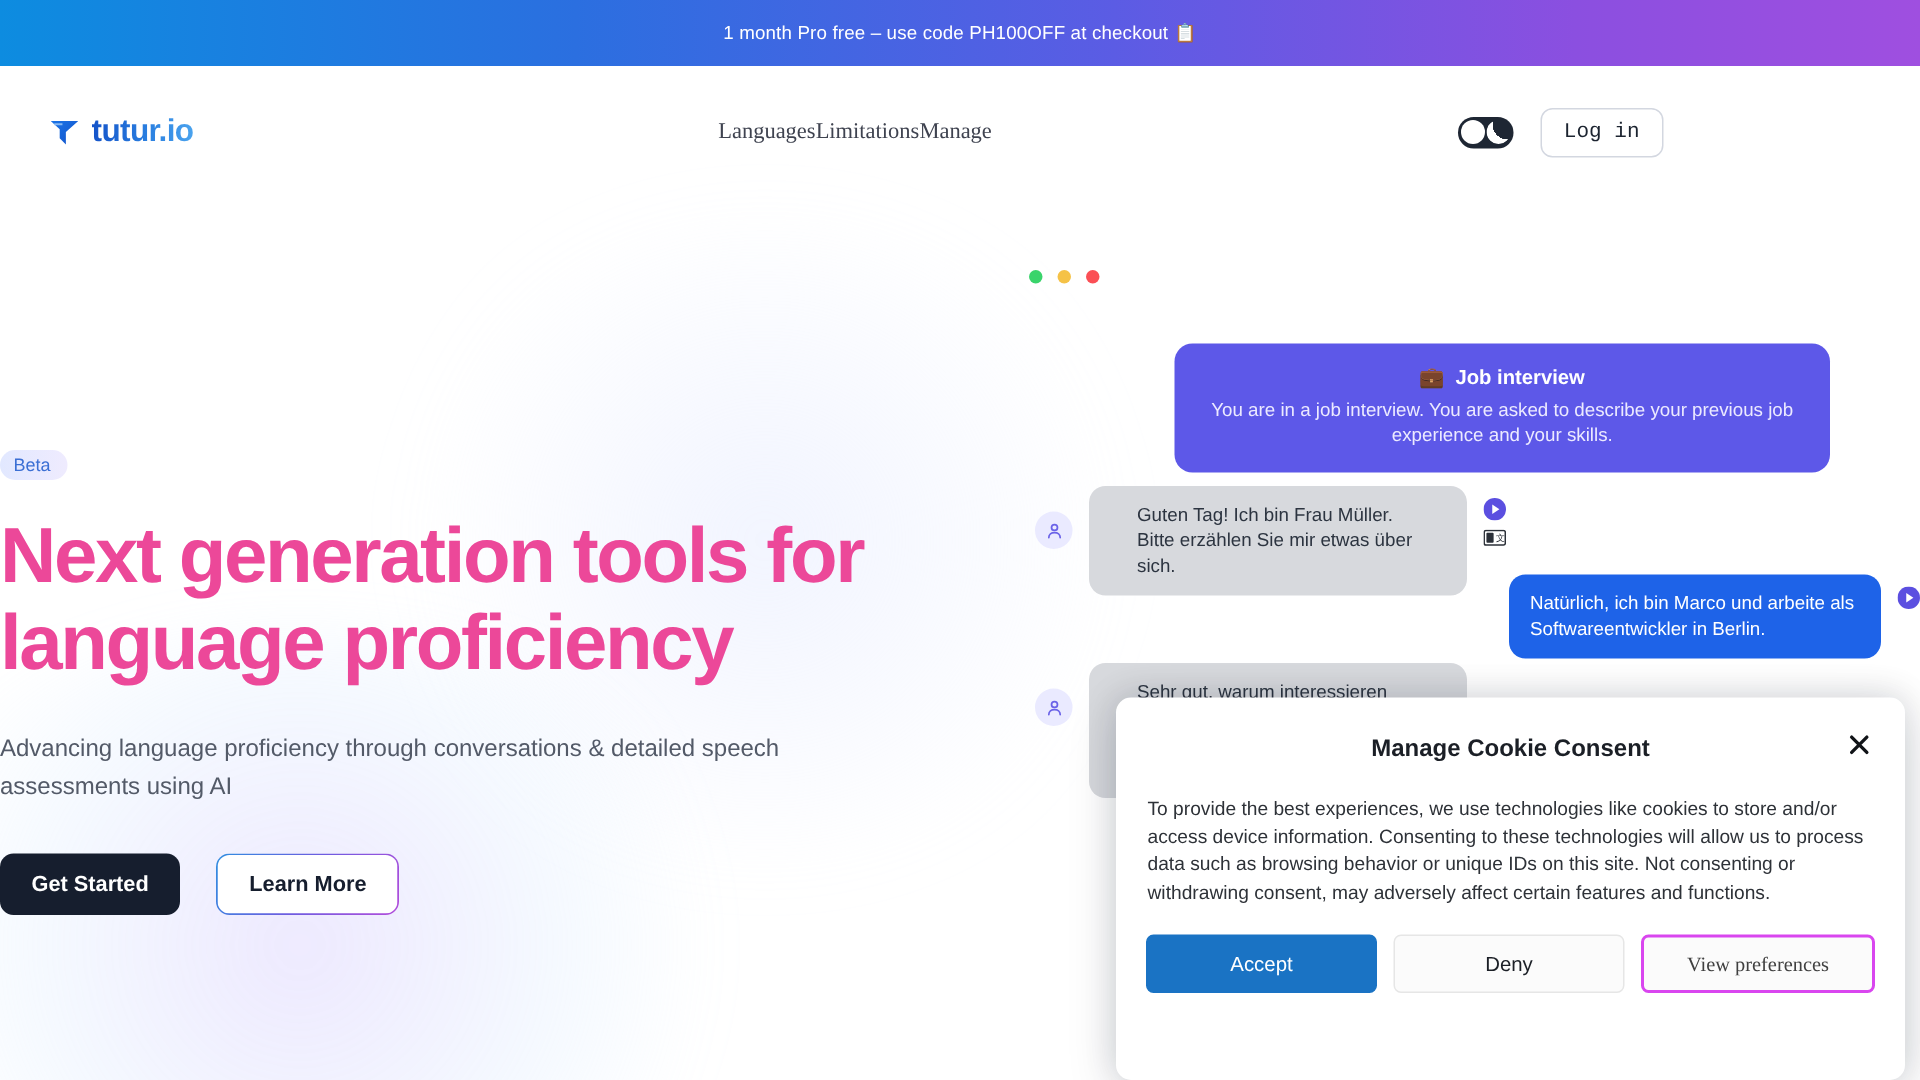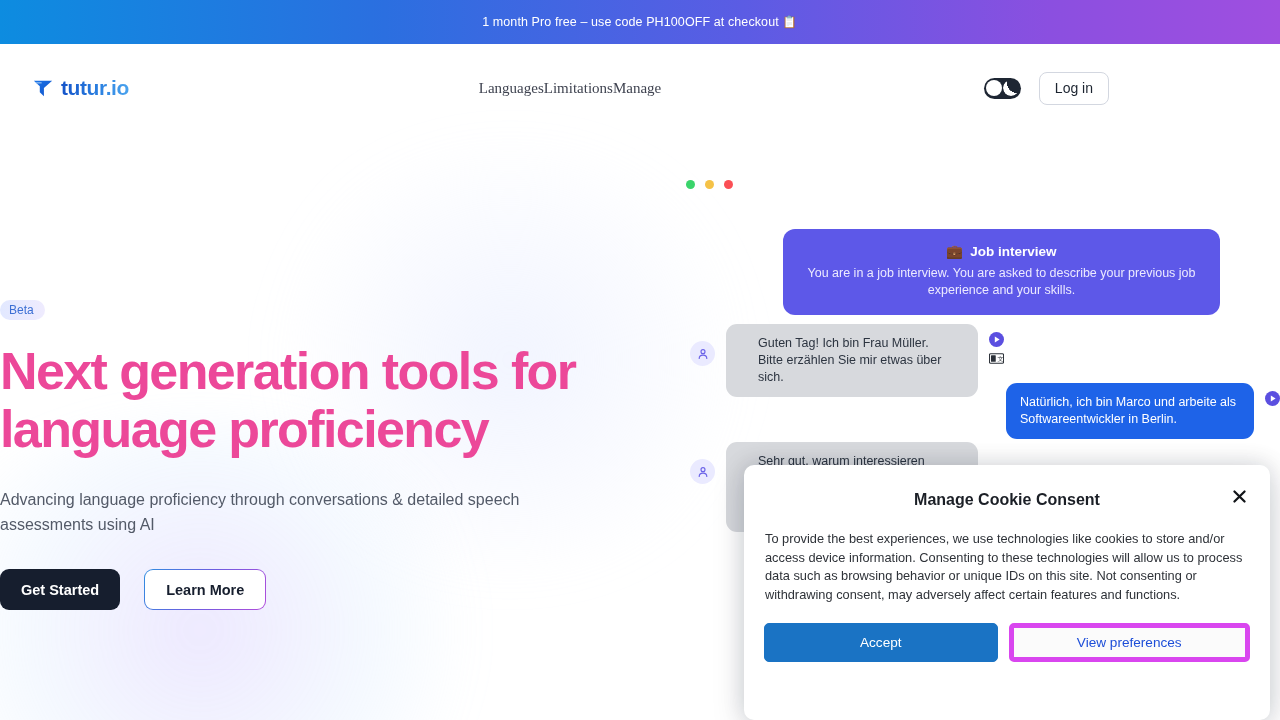--- a/index.html
+++ b/index.html
@@ -110,20 +110,21 @@
     cursor: pointer;
     white-space: nowrap;
   }
 
   .header-right {
     position: absolute;
     right: 31px;
     display: flex;
     align-items: center;
     gap: 18px;
+    font-family: Liberation Mono, monospace;
   }
   .theme-toggle {
     width: 37px; height: 21px;
     border-radius: 11px;
     background: #1e2633;
     display: flex;
     align-items: center;
     padding: 0 2px;
     gap: 1px;
     cursor: pointer;
@@ -376,21 +377,21 @@
     border-radius: 5px;
     font-size: 13.6px;
     font-family: inherit;
     cursor: pointer;
     display: flex;
     align-items: center;
     justify-content: center;
   }
   .ck-accept { background: #1a73c4; color: #ffffff; border: 1px solid #1a73c4; }
   .ck-deny { background: #fbfbfb; color: #1b1f26; border: 1px solid #e6e6e6; }
-  .ck-prefs { background: #fbfbfb; color: #1d4ed8; border: 5px solid #d946ef; }
+  .ck-prefs { background: #fbfbfb; color: #404040; border: 2px solid #d946ef; font-family: Liberation Serif, serif; }
 
   .cookie-links {
     margin-top: 12px;
     display: flex;
     justify-content: center;
     gap: 18px;
   }
   .cookie-link {
     font-size: 12.4px;
     color: #1a4fa0;
@@ -536,20 +537,21 @@
       <svg viewBox="0 0 16 16" width="15" height="15">
         <path d="M2.6 2.6 L13.4 13.4 M13.4 2.6 L2.6 13.4" stroke="#111418" stroke-width="2.4" stroke-linecap="round"></path>
       </svg>
     </button>
   </div>
 
   <p class="cookie-body">To provide the best experiences, we use technologies like cookies to store and/or access device information. Consenting to these technologies will allow us to process data such as browsing behavior or unique IDs on this site. Not consenting or withdrawing consent, may adversely affect certain features and functions.</p>
 
   <div class="cookie-actions">
     <button class="ck-btn ck-accept">Accept</button>
+    <button class="ck-btn ck-deny">Deny</button>
     <button class="ck-btn ck-prefs">View preferences</button>
   </div>
 
 
 </div>
 
 <button class="chat-widget">
   <svg viewBox="0 0 24 24" width="24" height="24">
     <path d="M3.2 4.6 H20.8 V15.4 H11.6 L8.4 18.8 V15.4 H3.2 Z" fill="#ffffff"></path>
   </svg>

